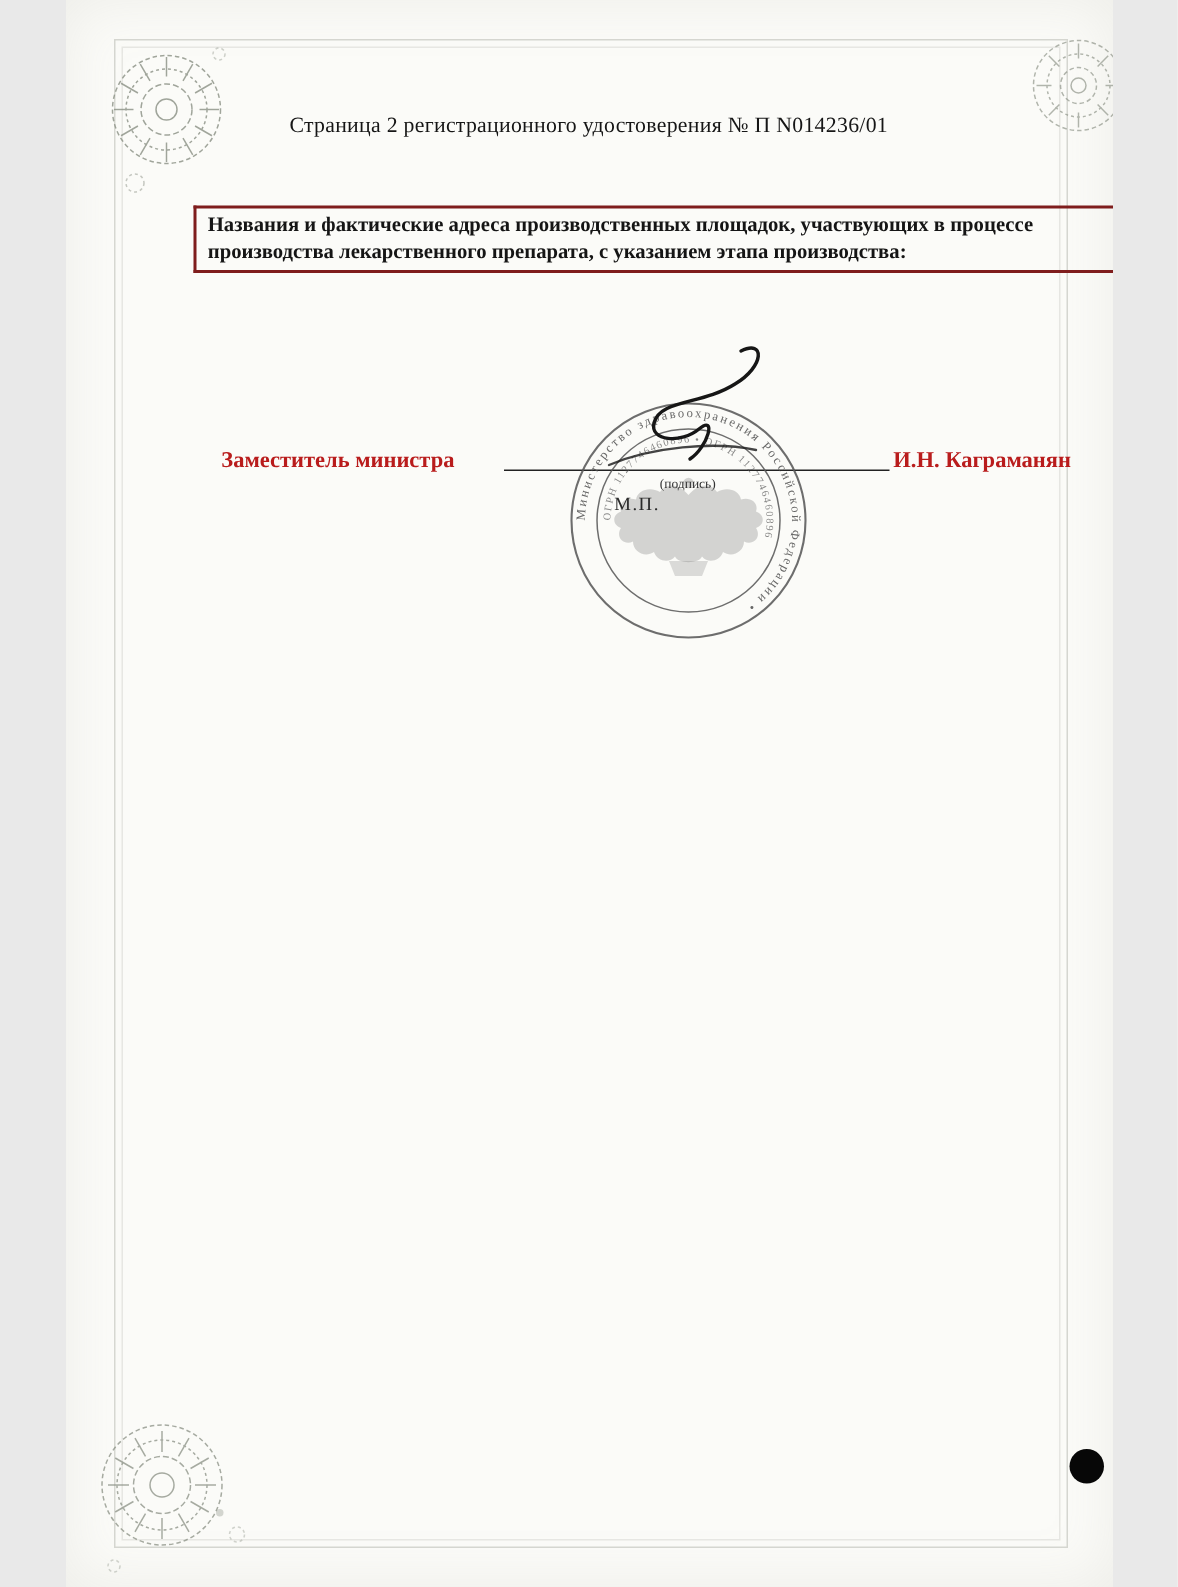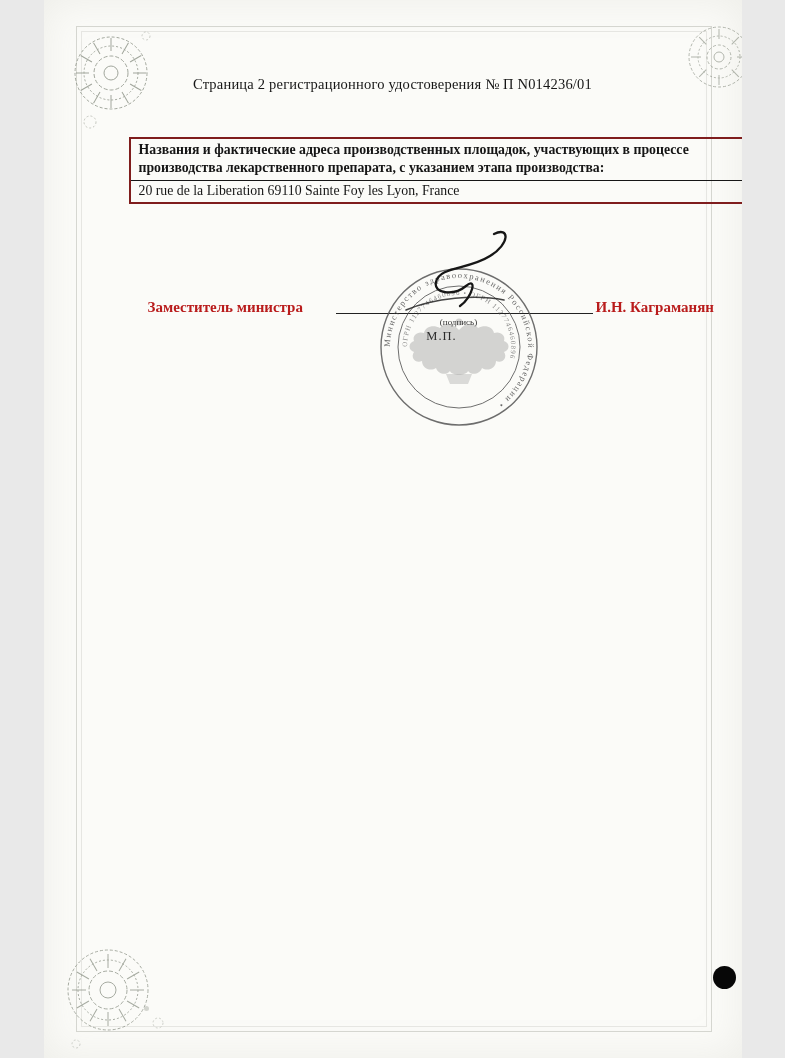--- a/index.html
+++ b/index.html
@@ -59,21 +59,21 @@
   .sig-line {
     position:absolute; left:292px; top:297px; width:257px; height:16px;
     border-bottom:1.6px solid #222;
   }
   .sig-caption {
     position:absolute; left:378px; top:317px; width:74px;
     text-align:center; font-size:9px; color:#333;
   }
   .seal-mp {
     position:absolute; left:366px; top:329px; width:64px;
-    text-align:center; font-size:12.5px; letter-spacing:1px; color:#2b2b2b;
+    text-align:left; font-size:12.5px; letter-spacing:1px; color:#2b2b2b;
   }
 
   .seal-svg { position:absolute; left:330px; top:262px; }
   .squiggle-svg { position:absolute; left:332px; top:226px; }
 
   .ornament { position:absolute; pointer-events:none; }
   .orn-tl { left:12px;  top:18px; }
   .orn-tr { left:630px; top:12px; }
   .orn-bl { left:4px;   top:928px; }
 
@@ -166,23 +166,20 @@
     </g>
   </svg>
 
   <div class="page-header">Страница  2 регистрационного удостоверения № П N014236/01</div>
 
   <table class="reg-table">
     <tbody>
         <tr>
       <td class="tbl-title" colspan="2">Названия и фактические адреса производственных площадок, участвующих в процессе производства лекарственного препарата, с указанием этапа производства:</td>
     </tr>
-    <tr>
-      <td class="address-cell" colspan="2">20 rue de la Liberation 69110 Sainte Foy les Lyon, France</td>
-    </tr>
   </tbody>
     </table>
 
   <div class="sig-title">Заместитель министра</div>
   <div class="sig-line"></div>
   <div class="sig-name">И.Н. Каграманян</div>
 
   <svg class="seal-svg" width="170" height="170" viewBox="0 0 170 170">
     <defs>
       <path id="seal-ring-path" d="M 85,85 m -69,0 a 69,69 0 1,1 138,0 a 69,69 0 1,1 -138,0"></path>

